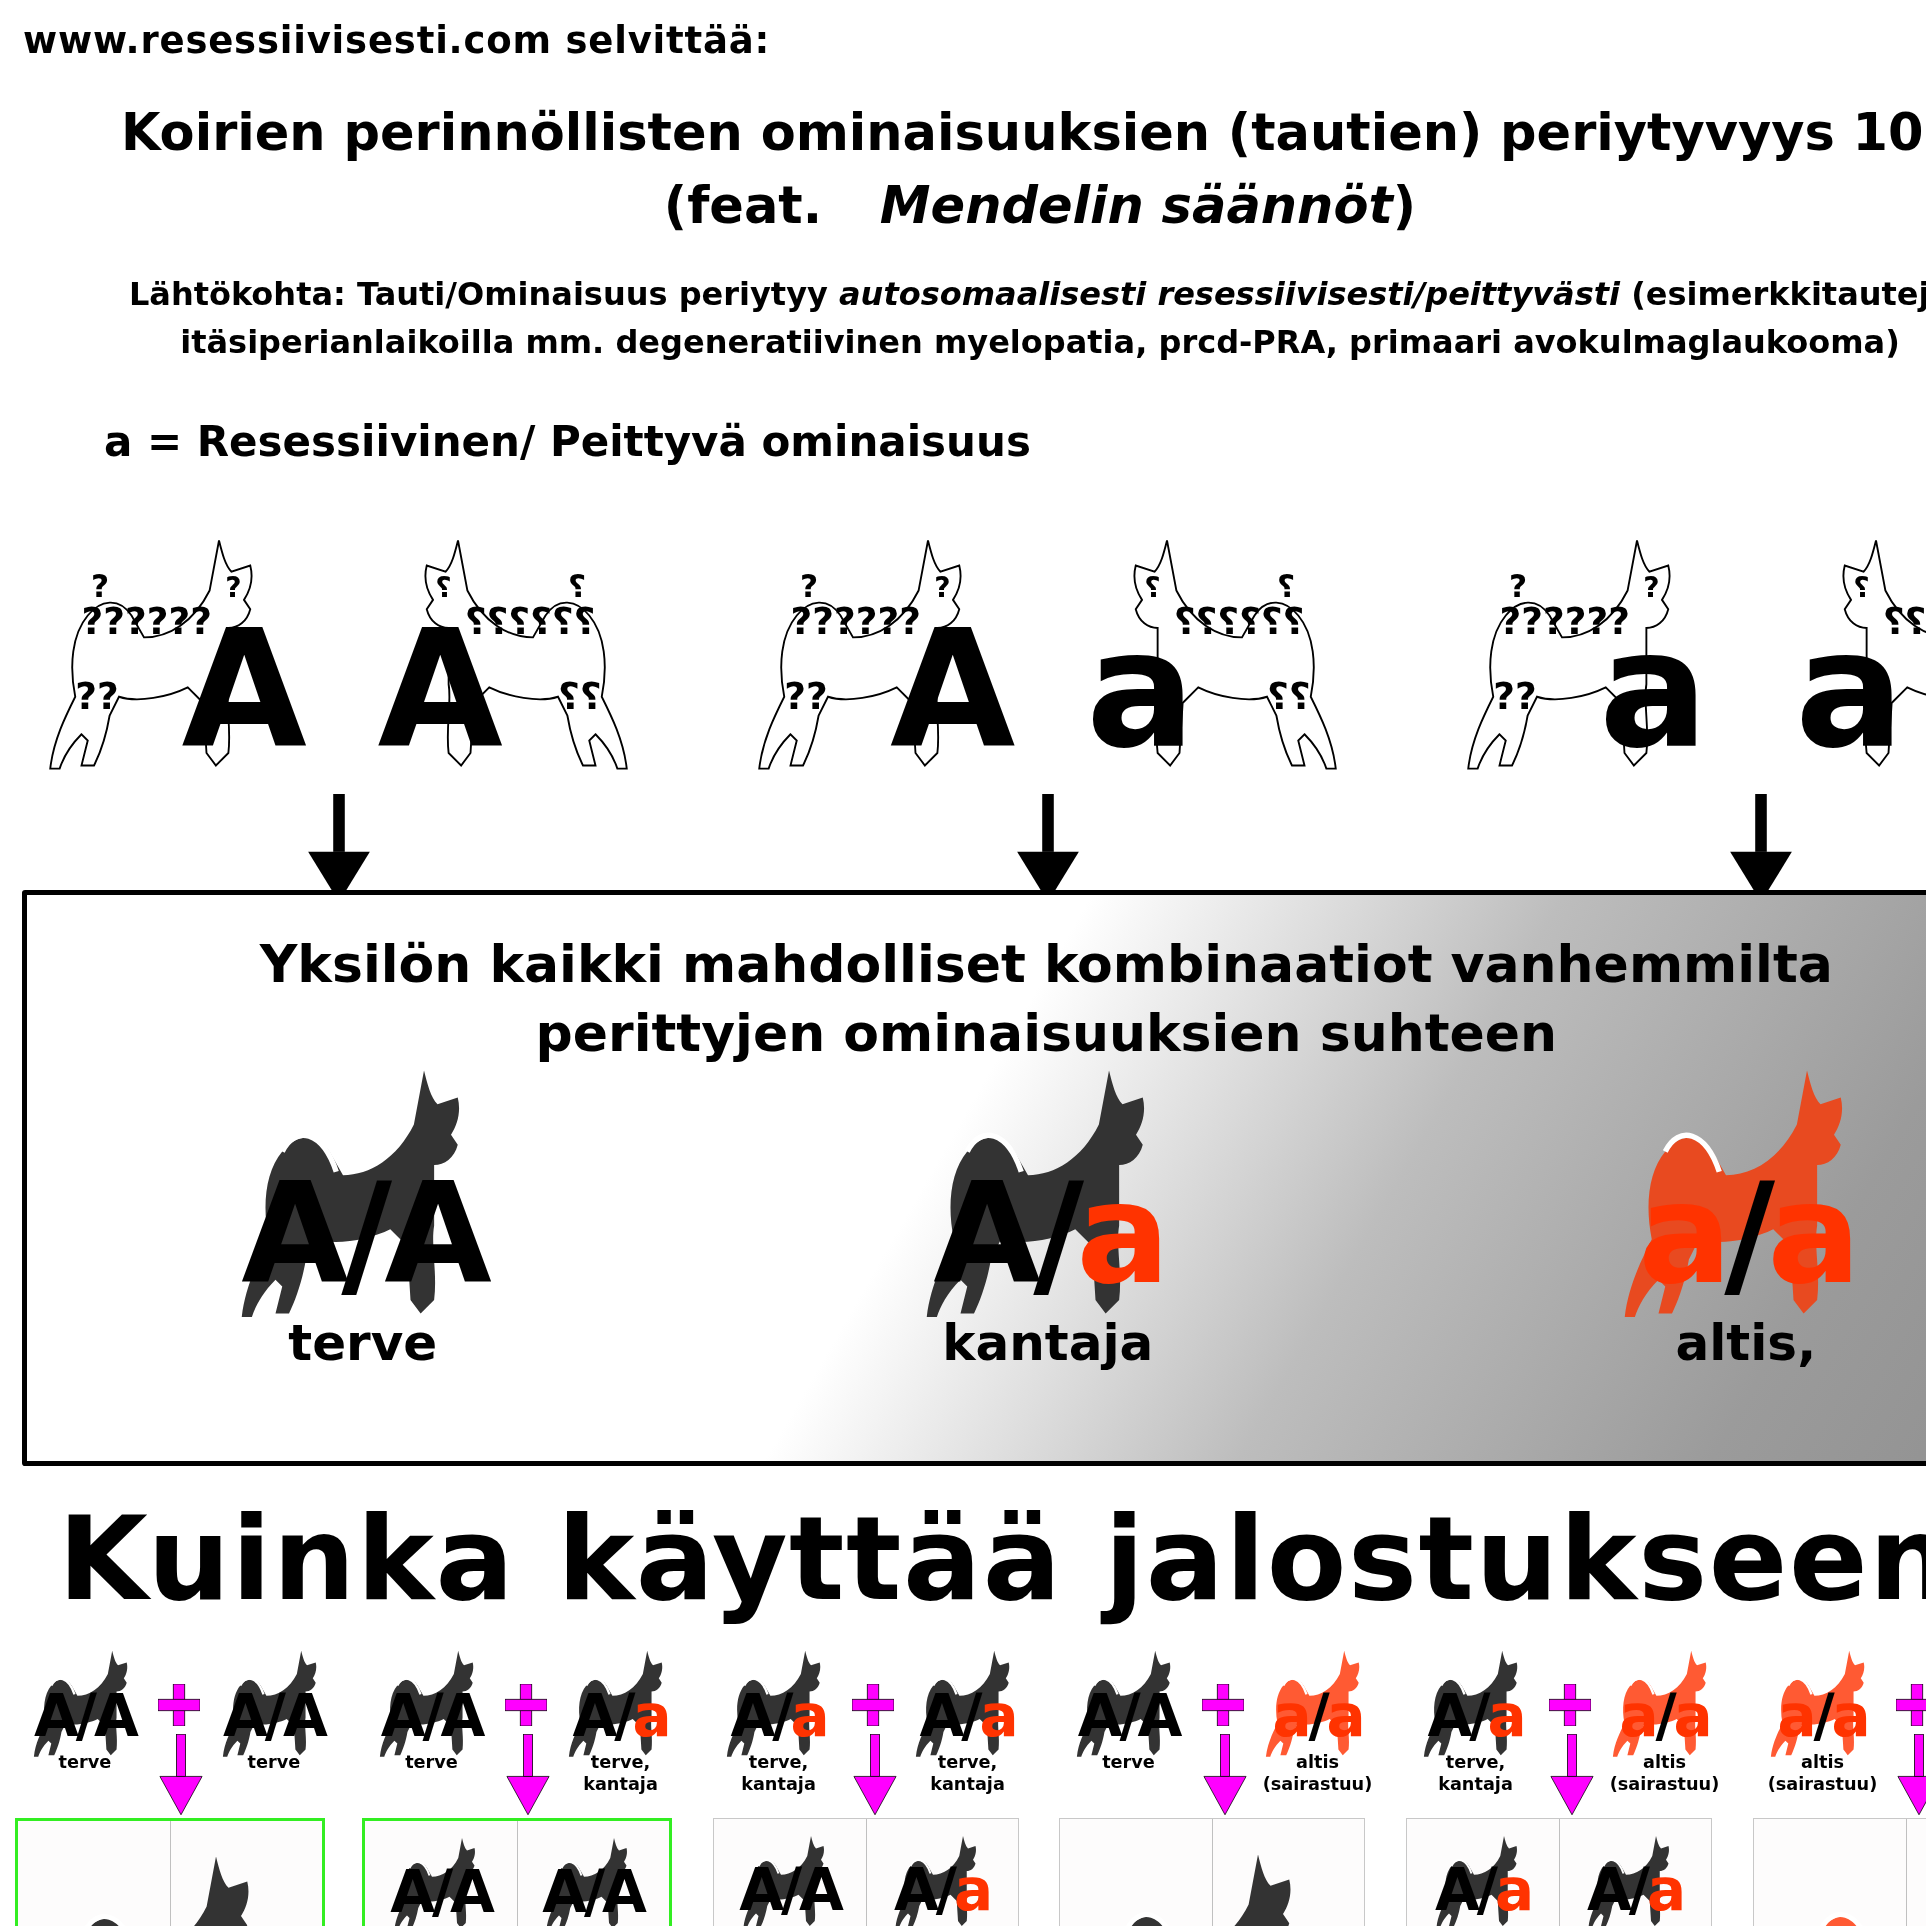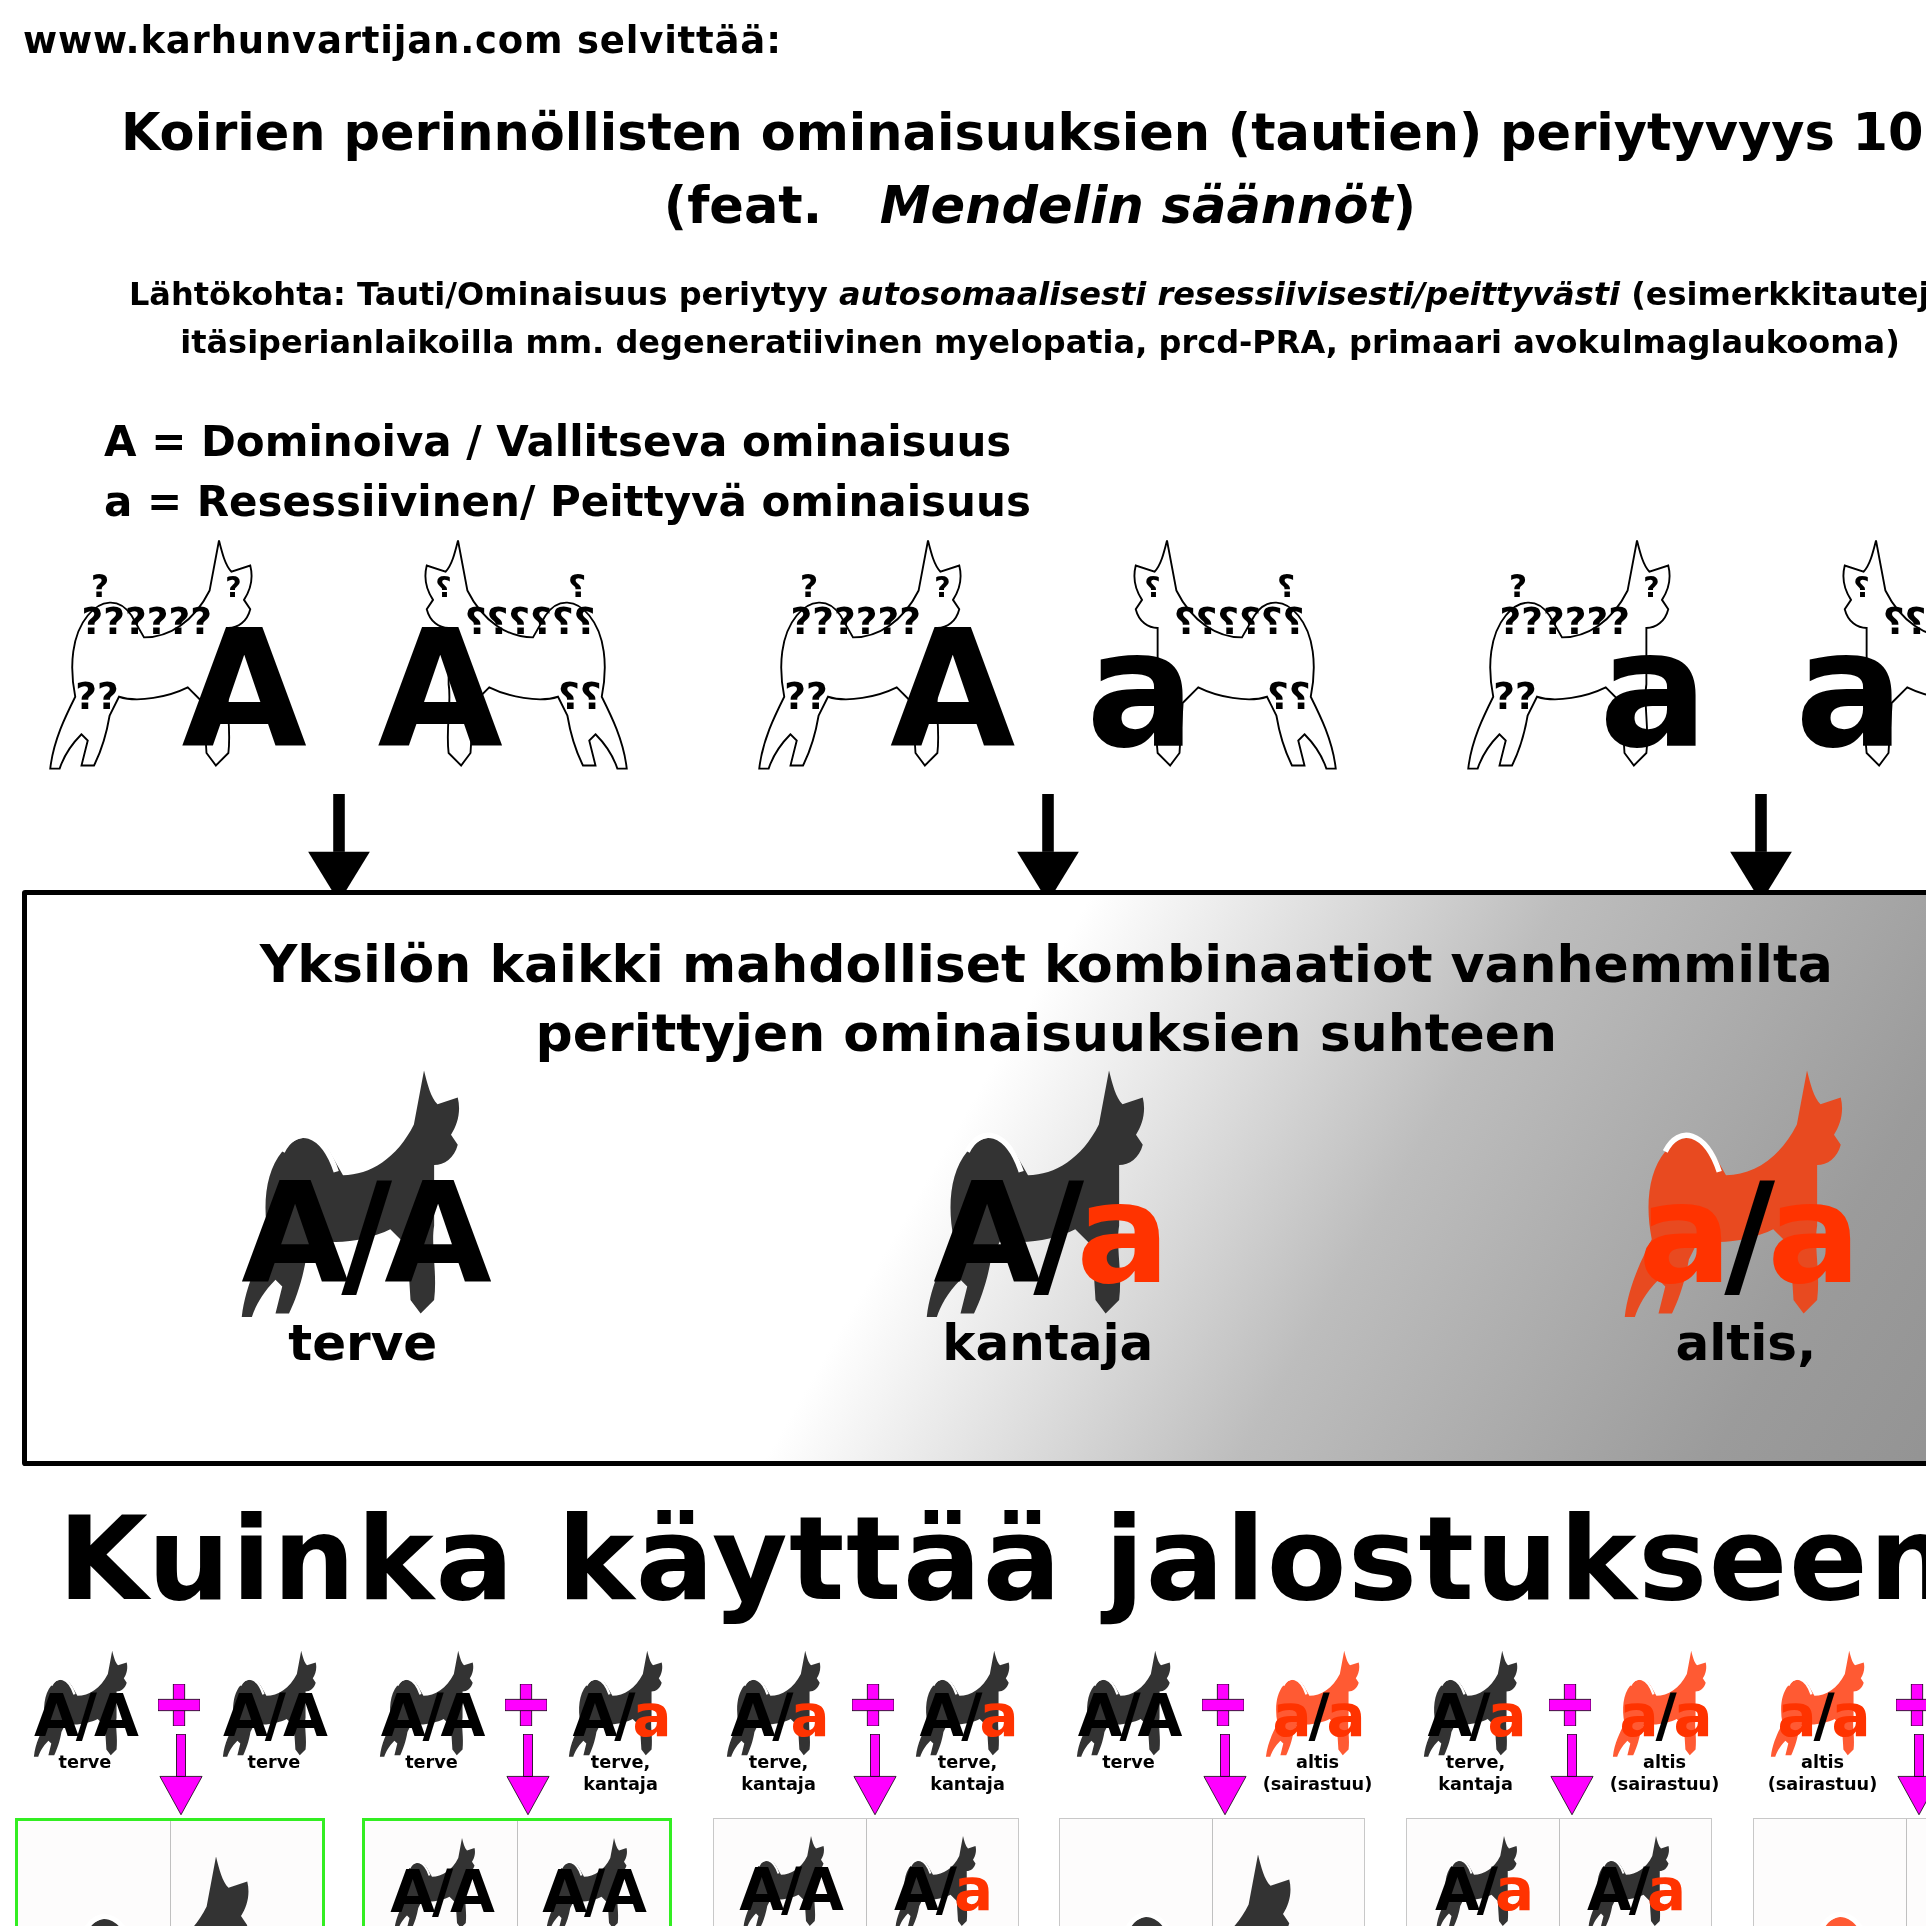--- a/index.html
+++ b/index.html
@@ -38,31 +38,30 @@
   .grid.ok{border:3.9px solid #33ee22;}
   .grid .vl{position:absolute;left:50%;top:0;bottom:0;border-left:0.8px solid #c0c0c0;}
   .cell{position:absolute;width:50%;height:50%;text-align:center;}
   .cell .cg{font-size:58px;font-weight:bold;letter-spacing:-3.1px;line-height:1;margin-top:42px;position:relative;z-index:1;}
   .cell .cdog{position:absolute;left:27px;top:7.7px;width:100px;height:108px;}
   .big .bdog{position:absolute;left:23px;top:23px;width:250px;height:250px;}
 </style>
 </head>
 <body>
 
-<div class="abs site">www.karhunvartijan.com selvittää:</div>
+<div class="abs site">www.resessiivisesti.com selvittää:</div>
 <div class="abs title">
   <div>Koirien perinnöllisten ominaisuuksien (tautien) periytyvyys 101</div>
   <div><span>(feat. </span><i>Mendelin säännöt</i><span>)</span></div>
 </div>
 <div class="abs intro">
   <div><span>Lähtökohta: Tauti/Ominaisuus periytyy </span><i>autosomaalisesti resessiivisesti/peittyvästi</i><span> (esimerkkitauteja</span></div>
   <div>itäsiperianlaikoilla mm. degeneratiivinen myelopatia, prcd-PRA, primaari avokulmaglaukooma)</div>
 </div>
 <div class="abs legend">
-  <div>A = Dominoiva / Vallitseva ominaisuus</div>
   <div>a = Resessiivinen/ Peittyvä ominaisuus</div>
 </div>
 
 <svg width="0" height="0" style="position:absolute">
   <defs>
     <symbol id="dog-outline" viewBox="0 0 400 400">
       <path d="M280 20 C285 40 290 60 300 70 L330 60 C335 80 330 100 320 115 L330 130 C325 150 310 160 295 160 L295 250 C290 280 300 320 295 360 L275 380 L260 360 L255 280 L230 255 C200 270 150 280 120 270 L105 300 C100 330 90 360 80 380 L60 380 L70 340 L60 330 C40 350 30 370 25 385 L10 385 C15 340 35 300 50 270 C40 220 45 170 70 140 C90 115 120 110 140 140 L160 175 C200 175 240 150 265 100 Z" fill="#fff" stroke="#000" stroke-width="3"></path>
       <text x="60" y="170" font-size="60" font-weight="bold" font-family="DejaVu Sans,sans-serif">??????</text>
       <text x="50" y="290" font-size="60" font-weight="bold" font-family="DejaVu Sans,sans-serif">??</text>
       <text x="75" y="110" font-size="50" font-weight="bold" font-family="DejaVu Sans,sans-serif">?</text>

